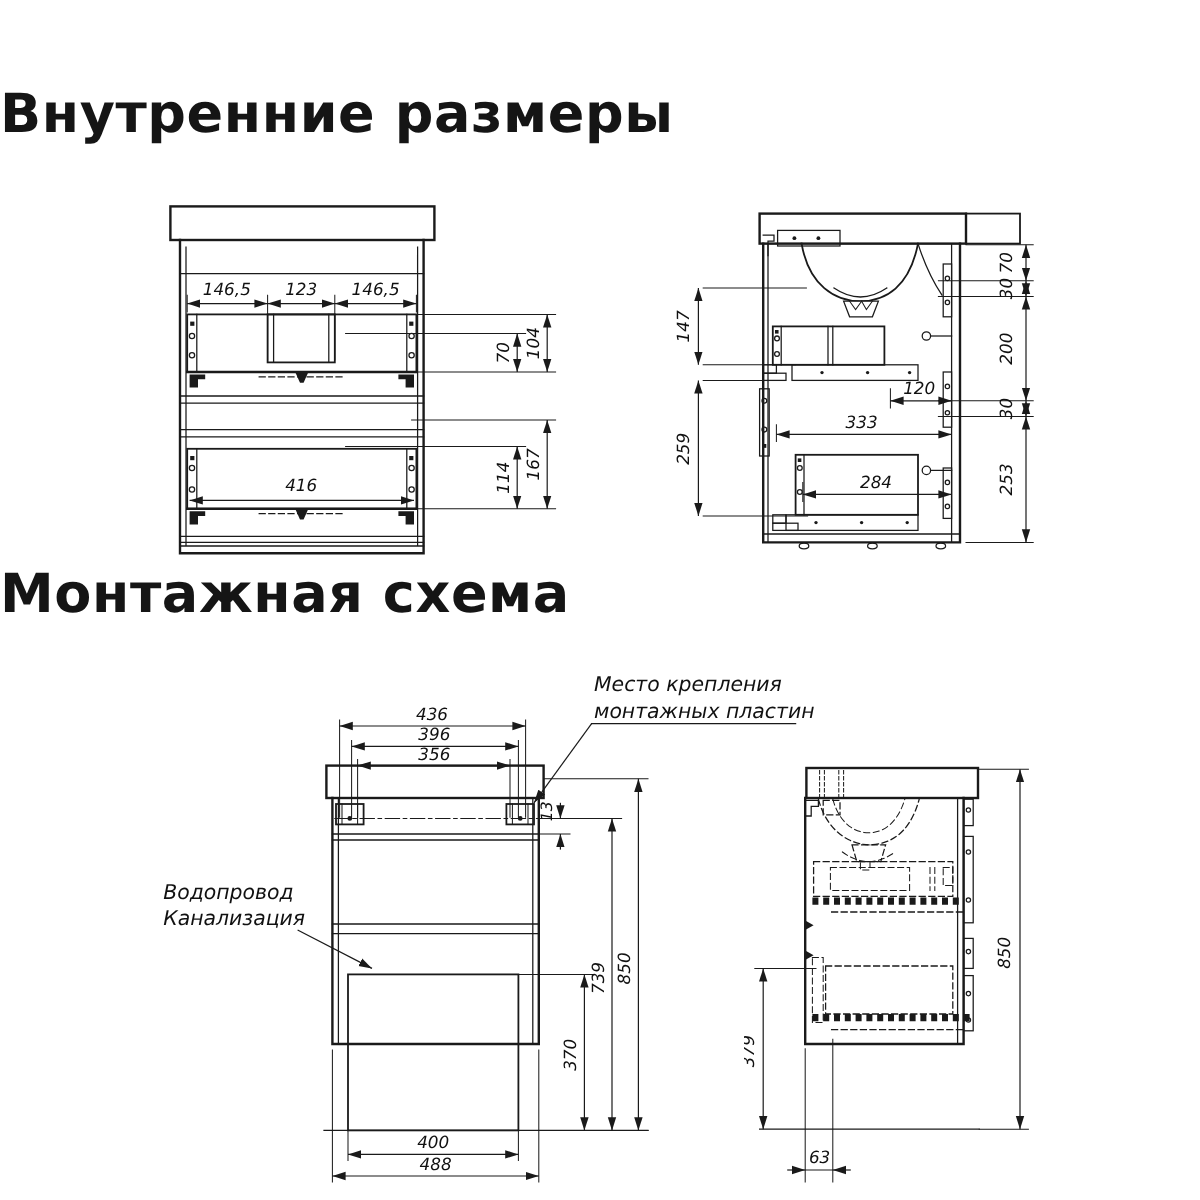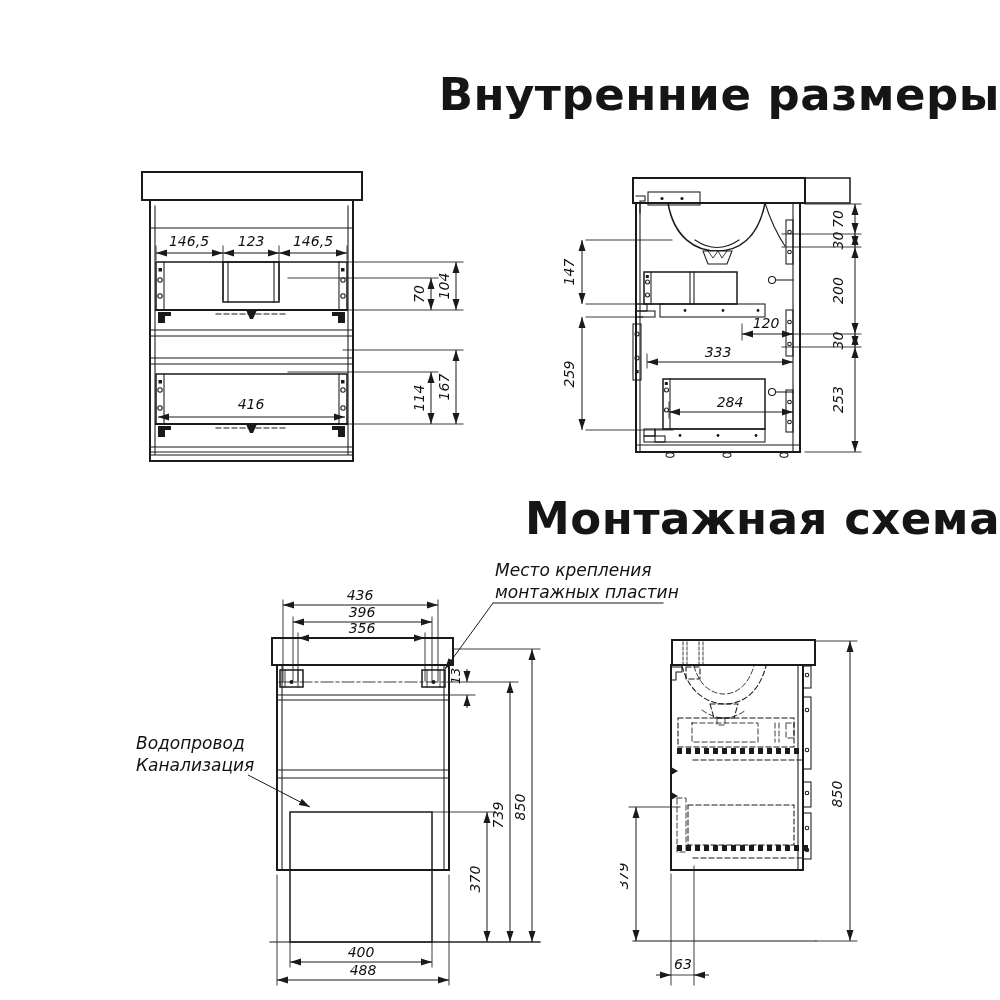--- a/index.html
+++ b/index.html
@@ -1,18 +1,18 @@
 <!DOCTYPE html>
 <html><head>
 <meta charset="utf-8">
 <style>
   html,body{margin:0;padding:0;background:#fff;}
   #stage{position:relative;width:1000px;height:1000px;background:#ffffff;overflow:hidden;
          font-family:"DejaVu Sans",sans-serif;}
-  .title{position:absolute;left:0;width:100%;text-align:right;font-weight:bold;
+  .title{position:absolute;left:0;width:100%;text-align:left;font-weight:bold;
          font-size:45px;color:#151515;letter-spacing:.5px;
          font-family:"DejaVu Sans",sans-serif;}
   .d{position:absolute;}
   .s2{stroke:#1a1a1a;stroke-width:2;fill:none;stroke-linecap:square}
   .s15{stroke:#1a1a1a;stroke-width:1.5;fill:none;stroke-linecap:square}
   .s1{stroke:#1a1a1a;stroke-width:1.05;fill:none;stroke-linecap:square}
   .s08{stroke:#1a1a1a;stroke-width:.85;fill:none;stroke-linecap:square}
   .dimln{stroke:#1a1a1a;stroke-width:1;fill:none}
   .dsh{stroke-dasharray:5 3}
   .dsh2{stroke-dasharray:3 2}
@@ -23,21 +23,21 @@
   text.dim{font:italic 14px "DejaVu Sans",sans-serif;fill:#111;text-anchor:middle}
   text.dimS{font:italic 13px "DejaVu Sans",sans-serif;fill:#111;text-anchor:middle}
   text.lbl{font:italic 17px "DejaVu Sans",sans-serif;fill:#111;text-anchor:start}
 </style>
 </head>
 <body>
 
 <div id="stage">
 
   <div class="title" style="top:68px;">Внутренние размеры</div>
-  <div class="title" style="top:492px;">Монтажная схема</div>
+  <div class="title" style="top:468px;">Монтажная схема</div>
 
   <svg class="d" style="left:128px;top:162px;" width="336" height="306" viewBox="0 0 336 306">
     <defs>
       <marker id="ae" markerWidth="12" markerHeight="9" refX="11" refY="4.5" orient="auto" markerUnits="userSpaceOnUse">
           <path d="M0,1 L11,4.5 L0,8 Z" fill="#1a1a1a"></path>
         </marker>
       <marker id="as" markerWidth="12" markerHeight="9" refX="11" refY="4.5" orient="auto-start-reverse" markerUnits="userSpaceOnUse">
           <path d="M0,1 L11,4.5 L0,8 Z" fill="#1a1a1a"></path>
         </marker>
     </defs>

